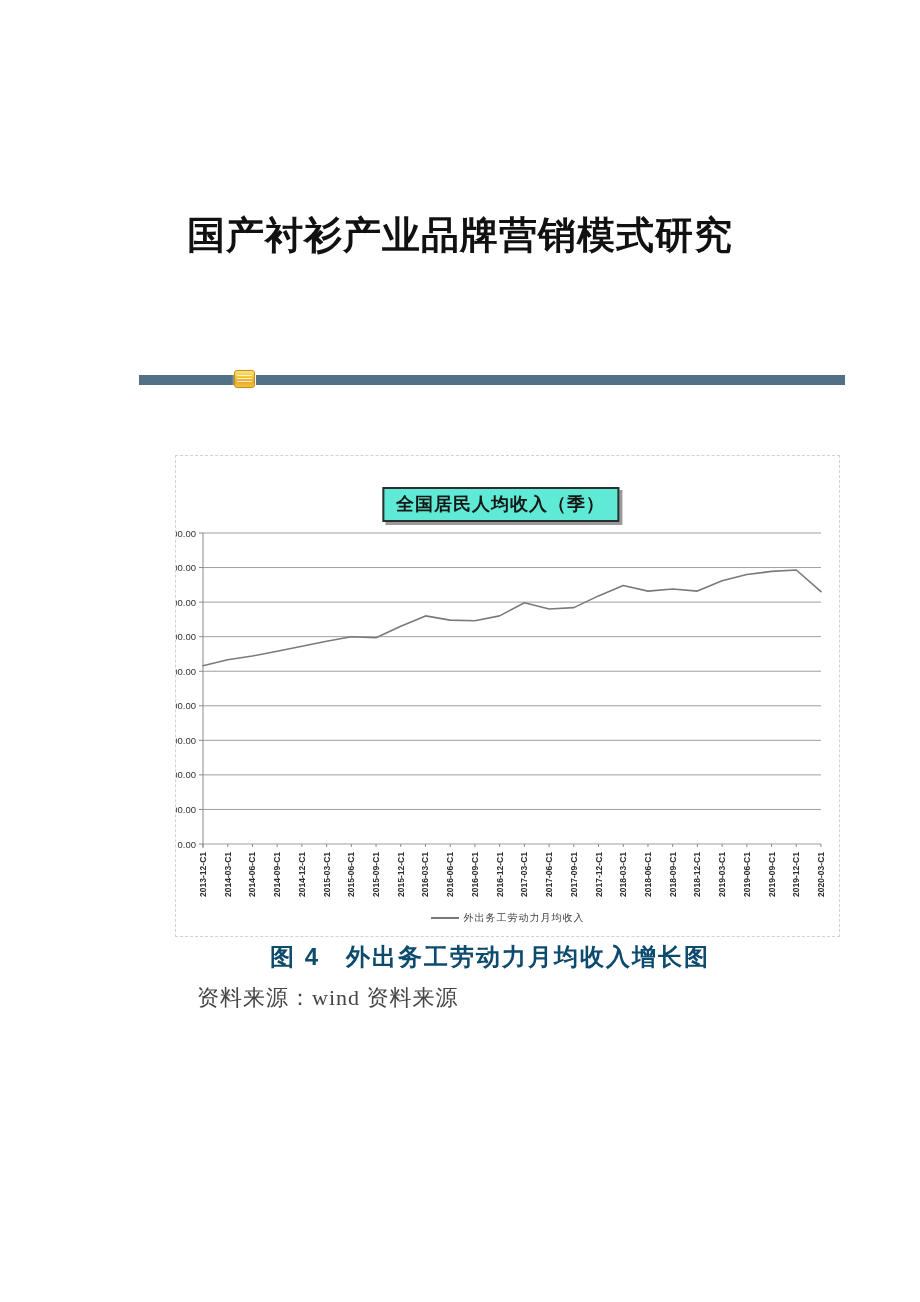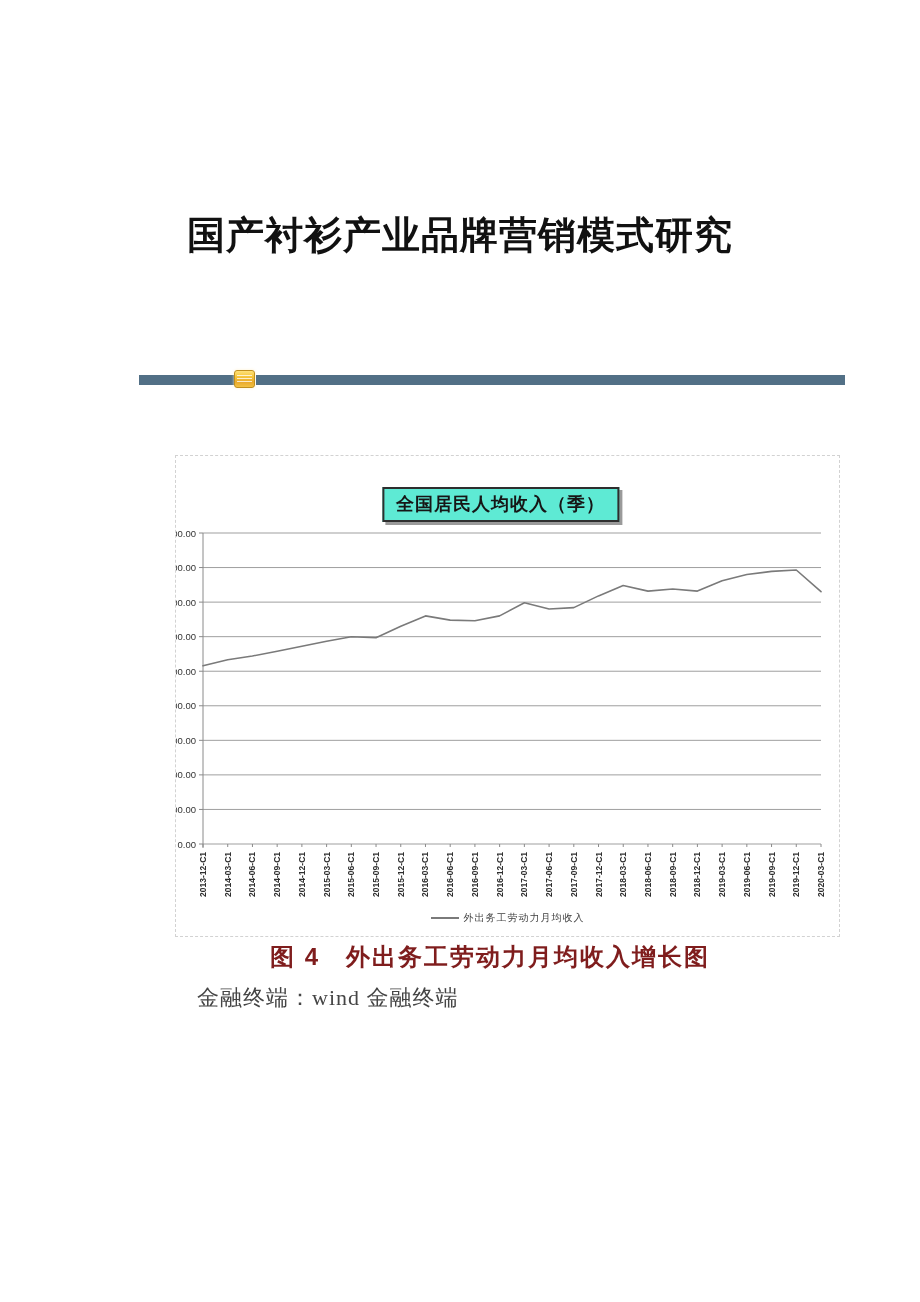--- a/index.html
+++ b/index.html
@@ -28,21 +28,21 @@
       letter-spacing:1px;white-space:nowrap;}
   #chart-svg{position:absolute;left:0;top:0;width:663px;height:480px;}
   #chart-svg .ylab{font:9.5px "Liberation Sans",sans-serif;fill:#333;}
   #chart-svg .xlab{font:600 8.5px "Liberation Sans",sans-serif;fill:#2e2e2e;}
   .chart-legend{position:absolute;left:0;top:455px;width:100%;display:flex;
       justify-content:center;align-items:center;}
   .legend-line{display:inline-block;width:28px;height:0;border-top:2px solid #7a7a7a;margin-right:5px;}
   .legend-label{font-size:10px;color:#3f3f3f;letter-spacing:1px;}
 
   .fig-caption{position:absolute;top:941px;left:60px;width:860px;text-align:center;
-      font-size:24px;font-weight:700;color:#7f1d1d;letter-spacing:2px;}
+      font-size:24px;font-weight:700;color:#0c4a6e;letter-spacing:2px;}
   .source-line{position:absolute;top:983px;left:197px;
       font-family:"Liberation Serif",serif;font-size:22px;color:#454545;letter-spacing:1px;}
 </style>
 </head>
 <body>
 
 <div class="page">
 
   <div class="doc-title">国产衬衫产业品牌营销模式研究</div>
 
@@ -140,15 +140,15 @@
         <polyline points="27.0,209.7 51.7,203.8 76.4,200.0 101.2,195.2 125.9,190.3 150.6,185.2 175.3,180.7 200.0,181.7 224.8,170.3 249.5,159.9 274.2,164.1 298.9,164.8 323.6,159.9 348.4,146.8 373.1,153.0 397.8,151.6 422.5,139.9 447.2,129.5 472.0,135.1 496.7,133.0 521.4,135.1 546.1,124.7 570.8,118.5 595.6,115.4 620.3,114.0 645.0,135.7" fill="none" stroke="#7a7a7a" stroke-width="1.6" stroke-linejoin="round" stroke-linecap="round"></polyline>
       </svg>
     <div class="chart-title-box">全国居民人均收入（季）</div>
     <div class="chart-legend">
       <span class="legend-line"></span>
       <span class="legend-label">外出务工劳动力月均收入</span>
     </div>
   </div>
 
   <div class="fig-caption">图 4　外出务工劳动力月均收入增长图</div>
-  <div class="source-line">金融终端：wind 金融终端</div>
+  <div class="source-line">资料来源：wind 资料来源</div>
 
 </div>
 
 </body></html>

